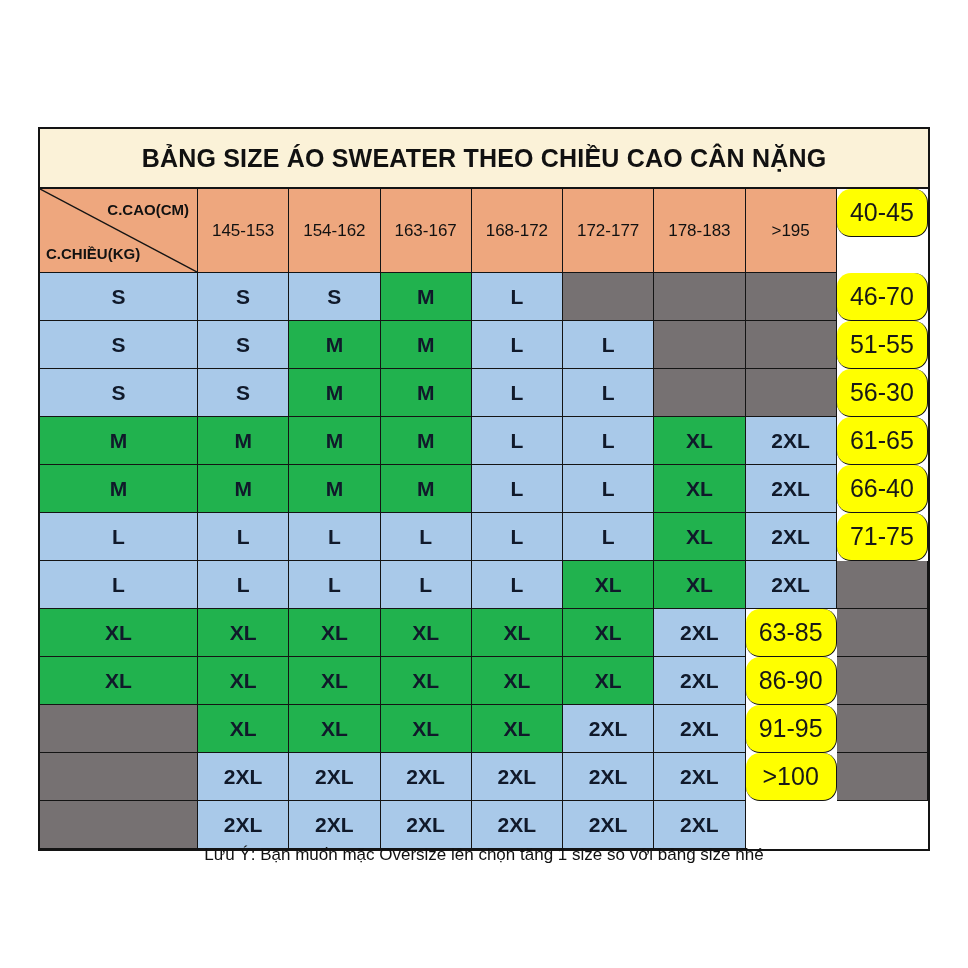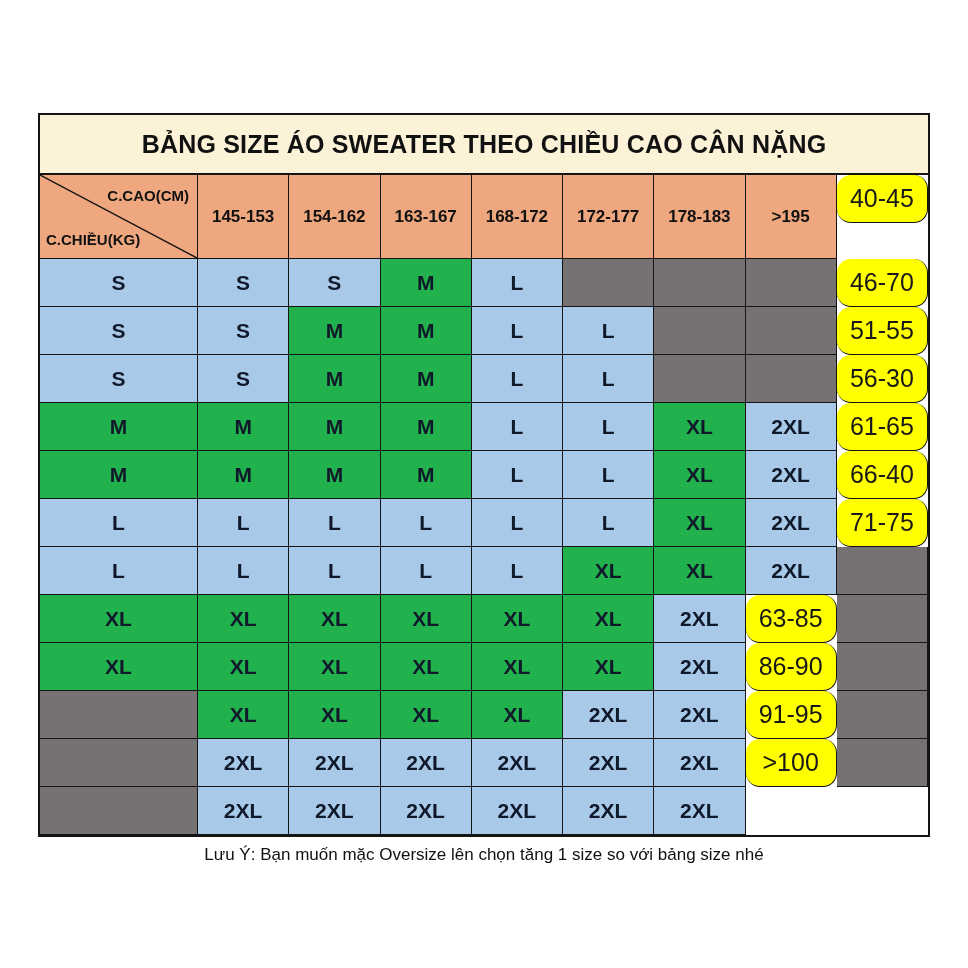--- a/index.html
+++ b/index.html
@@ -5,21 +5,21 @@
   * { box-sizing: border-box; margin: 0; padding: 0; }
   html, body { background: #ffffff; }
   body {
     width: 968px; height: 968px;
     font-family: "Liberation Sans", "DejaVu Sans", sans-serif;
     position: relative;
     color: #141414;
   }
   .table-wrap {
     position: absolute;
-    left: 38px; top: 113px;
+    left: 38px; top: 127px;
     width: 892px;
     border: 2px solid var(--border, #141414);
     background: #fff;
   }
   .title-row {
     height: 60px;
     background: var(--title-bg, #FBF2D8);
     border-bottom: 2px solid var(--border, #141414);
     display: flex; align-items: center; justify-content: center;
     font-size: 25px; font-weight: 700; letter-spacing: 0.2px;
@@ -44,21 +44,21 @@
     position: absolute; top: 12px; right: 8px;
     font-size: 15px; font-weight: 700; color: #111;
   }
   .corner-label-bottom {
     position: absolute; bottom: 10px; left: 6px;
     font-size: 15px; font-weight: 700; color: #111;
   }
   .hcell {
     height: 84px;
     background: var(--header-bg, #EEA77E);
-    font-size: 17px; font-weight: 700; color: #111;
+    font-size: 17px; font-weight: 400; color: #111;
   }
   .wcell {
     height: 48px;
     background: var(--weight-bg, #FFFF00);
     font-size: 25px; font-weight: 400; color: #181818; border-radius: 14px;
   }
   .scell {
     height: 48px;
     font-size: 21px; font-weight: 700; color: #10192a;
   }

